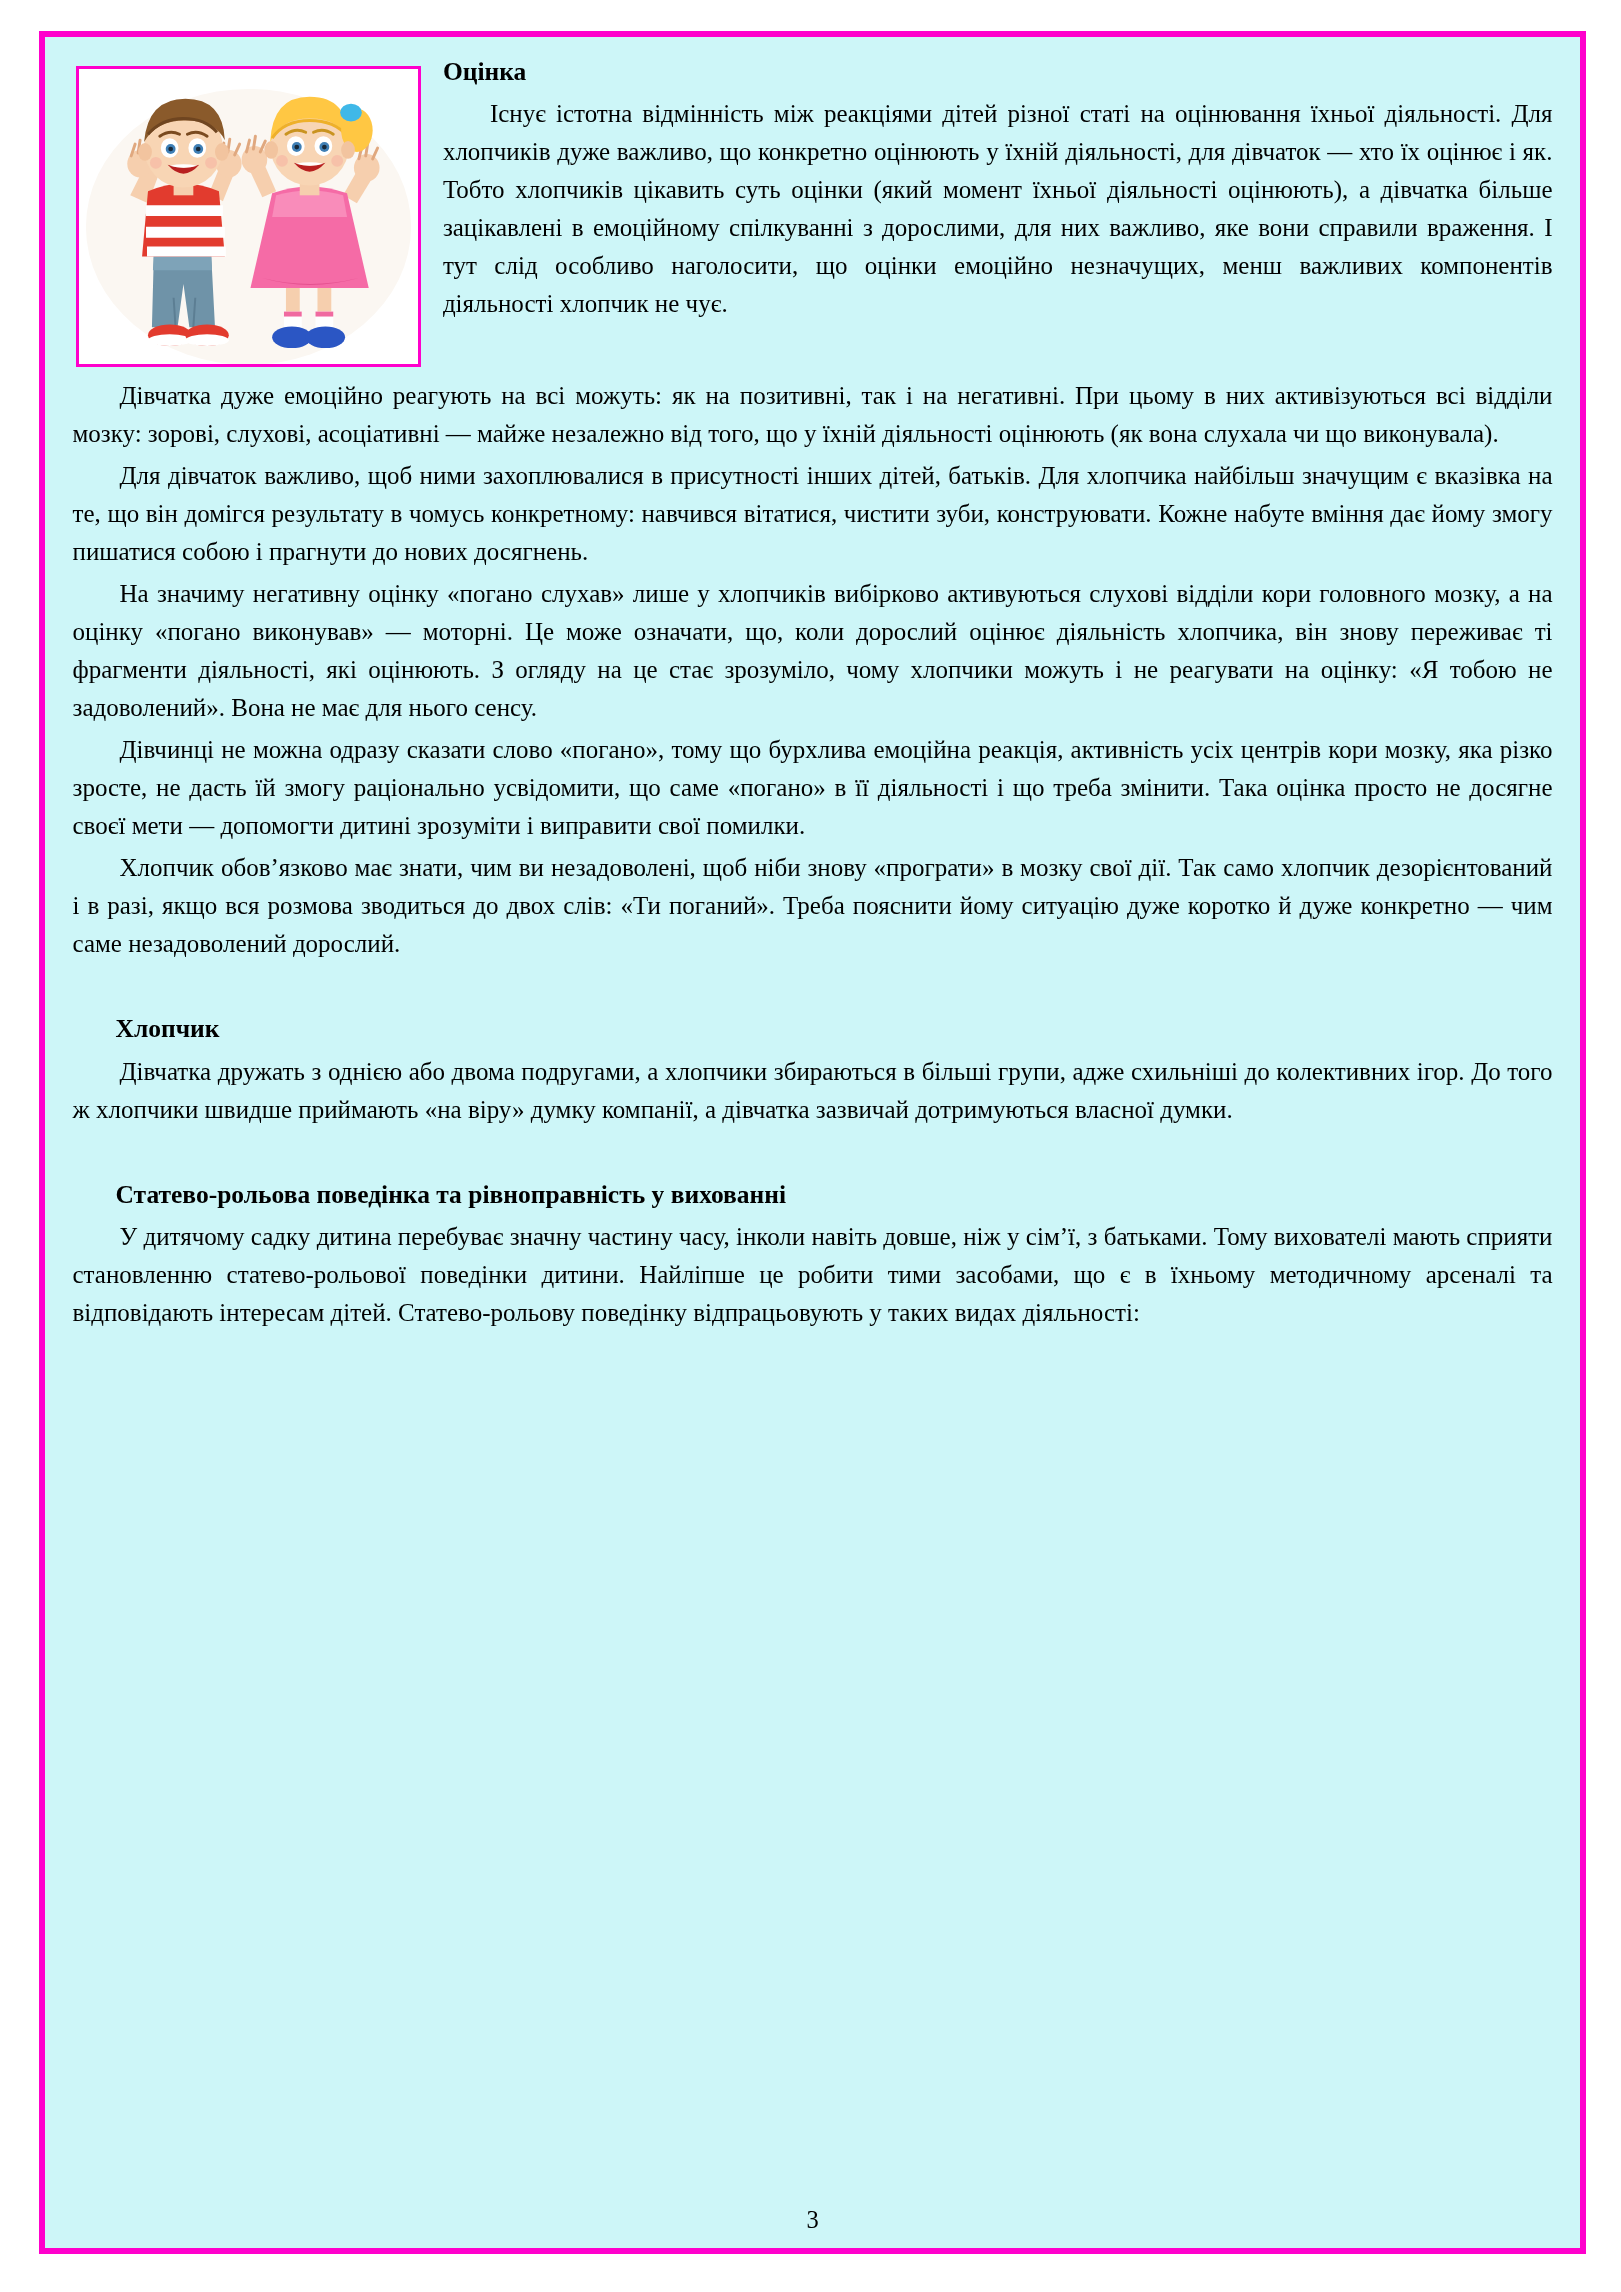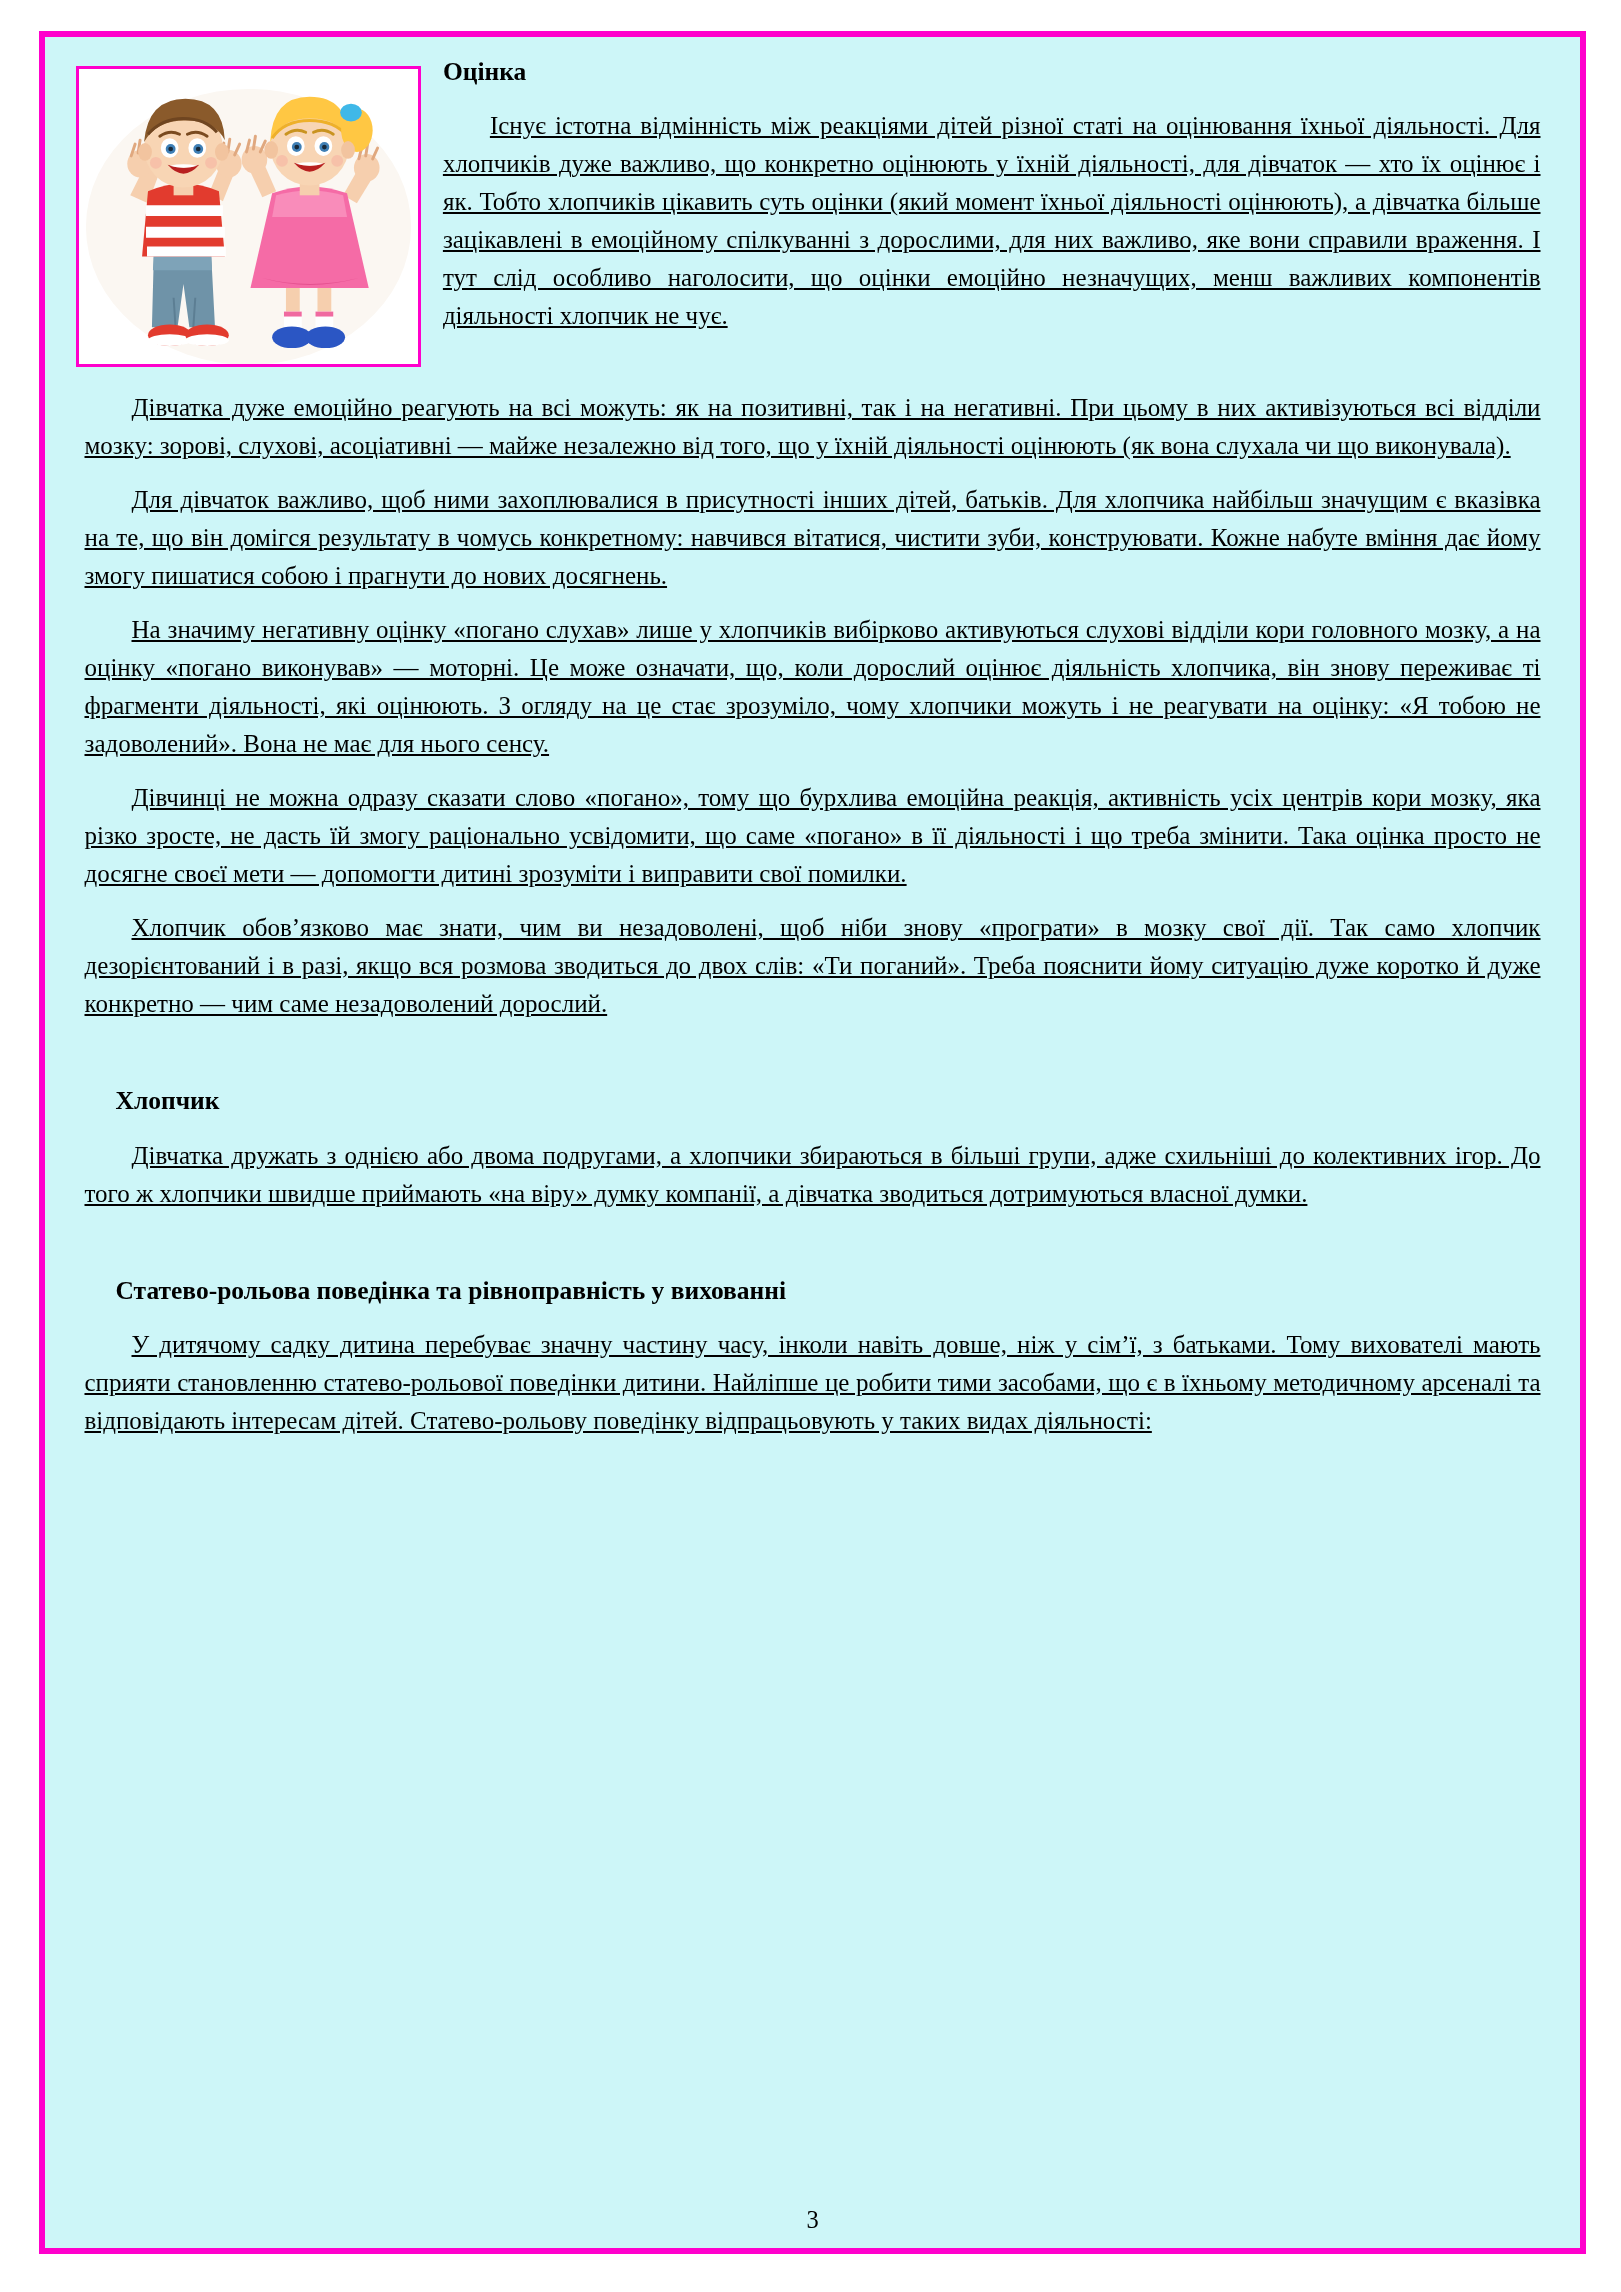--- a/index.html
+++ b/index.html
@@ -66,25 +66,24 @@
     text-indent: 47px;
     line-height: 1.5;
   }
   h2.heading-top {
     text-indent: 0;
     margin-left: 368px;
     margin-bottom: 2px;
   }
 
   p.para {
-    margin: 16px;
+    margin: 4px;
     padding: 0;
     text-indent: 47px;
     text-align: justify;
-    text-decoration: underline;
   }
   .spacer-md { height: 43px; }
 
   .page-number {
     position: absolute;
     left: 0;
     right: 0;
     bottom: 13.7px;
     text-align: center;
     font-size: 24.5px;
@@ -217,21 +216,21 @@
       <p class="para">На значиму негативну оцінку «погано слухав» лише у хлопчиків вибірково активуються слухові відділи кори головного мозку, а на оцінку «погано виконував» — моторні. Це може означати, що, коли дорослий оцінює діяльність хлопчика, він знову переживає ті фрагменти діяльності, які оцінюють. З огляду на це стає зрозуміло, чому хлопчики можуть і не реагувати на оцінку: «Я тобою не задоволений». Вона не має для нього сенсу.</p>
 
       <p class="para">Дівчинці не можна одразу сказати слово «погано», тому що бурхлива емоційна реакція, активність усіх центрів кори мозку, яка різко зросте, не дасть їй змогу раціонально усвідомити, що саме «погано» в її діяльності і що треба змінити. Така оцінка просто не досягне своєї мети — допомогти дитині зрозуміти і виправити свої помилки.</p>
 
       <p class="para">Хлопчик обов’язково має знати, чим ви незадоволені, щоб ніби знову «програти» в мозку свої дії. Так само хлопчик дезорієнтований і в разі, якщо вся розмова зводиться до двох слів: «Ти поганий». Треба пояснити йому ситуацію дуже коротко й дуже конкретно — чим саме незадоволений дорослий.</p>
 
       <div class="spacer-md"></div>
 
       <h2 class="section-heading">Хлопчик</h2>
 
-      <p class="para">Дівчатка дружать з однією або двома подругами, а хлопчики збираються в більші групи, адже схильніші до колективних ігор. До того ж хлопчики швидше приймають «на віру» думку компанії, а дівчатка зводиться дотримуються власної думки.</p>
+      <p class="para">Дівчатка дружать з однією або двома подругами, а хлопчики збираються в більші групи, адже схильніші до колективних ігор. До того ж хлопчики швидше приймають «на віру» думку компанії, а дівчатка зазвичай дотримуються власної думки.</p>
 
       <div class="spacer-md"></div>
 
       <h2 class="section-heading">Статево-рольова поведінка та рівноправність у вихованні</h2>
 
       <p class="para">У дитячому садку дитина перебуває значну частину часу, інколи навіть довше, ніж у сім’ї, з батьками. Тому вихователі мають сприяти становленню статево-рольової поведінки дитини. Найліпше це робити тими засобами, що є в їхньому методичному арсеналі та відповідають інтересам дітей. Статево-рольову поведінку відпрацьовують у таких видах діяльності:</p>
 
     </div>
 
     <div class="page-number">3</div>

